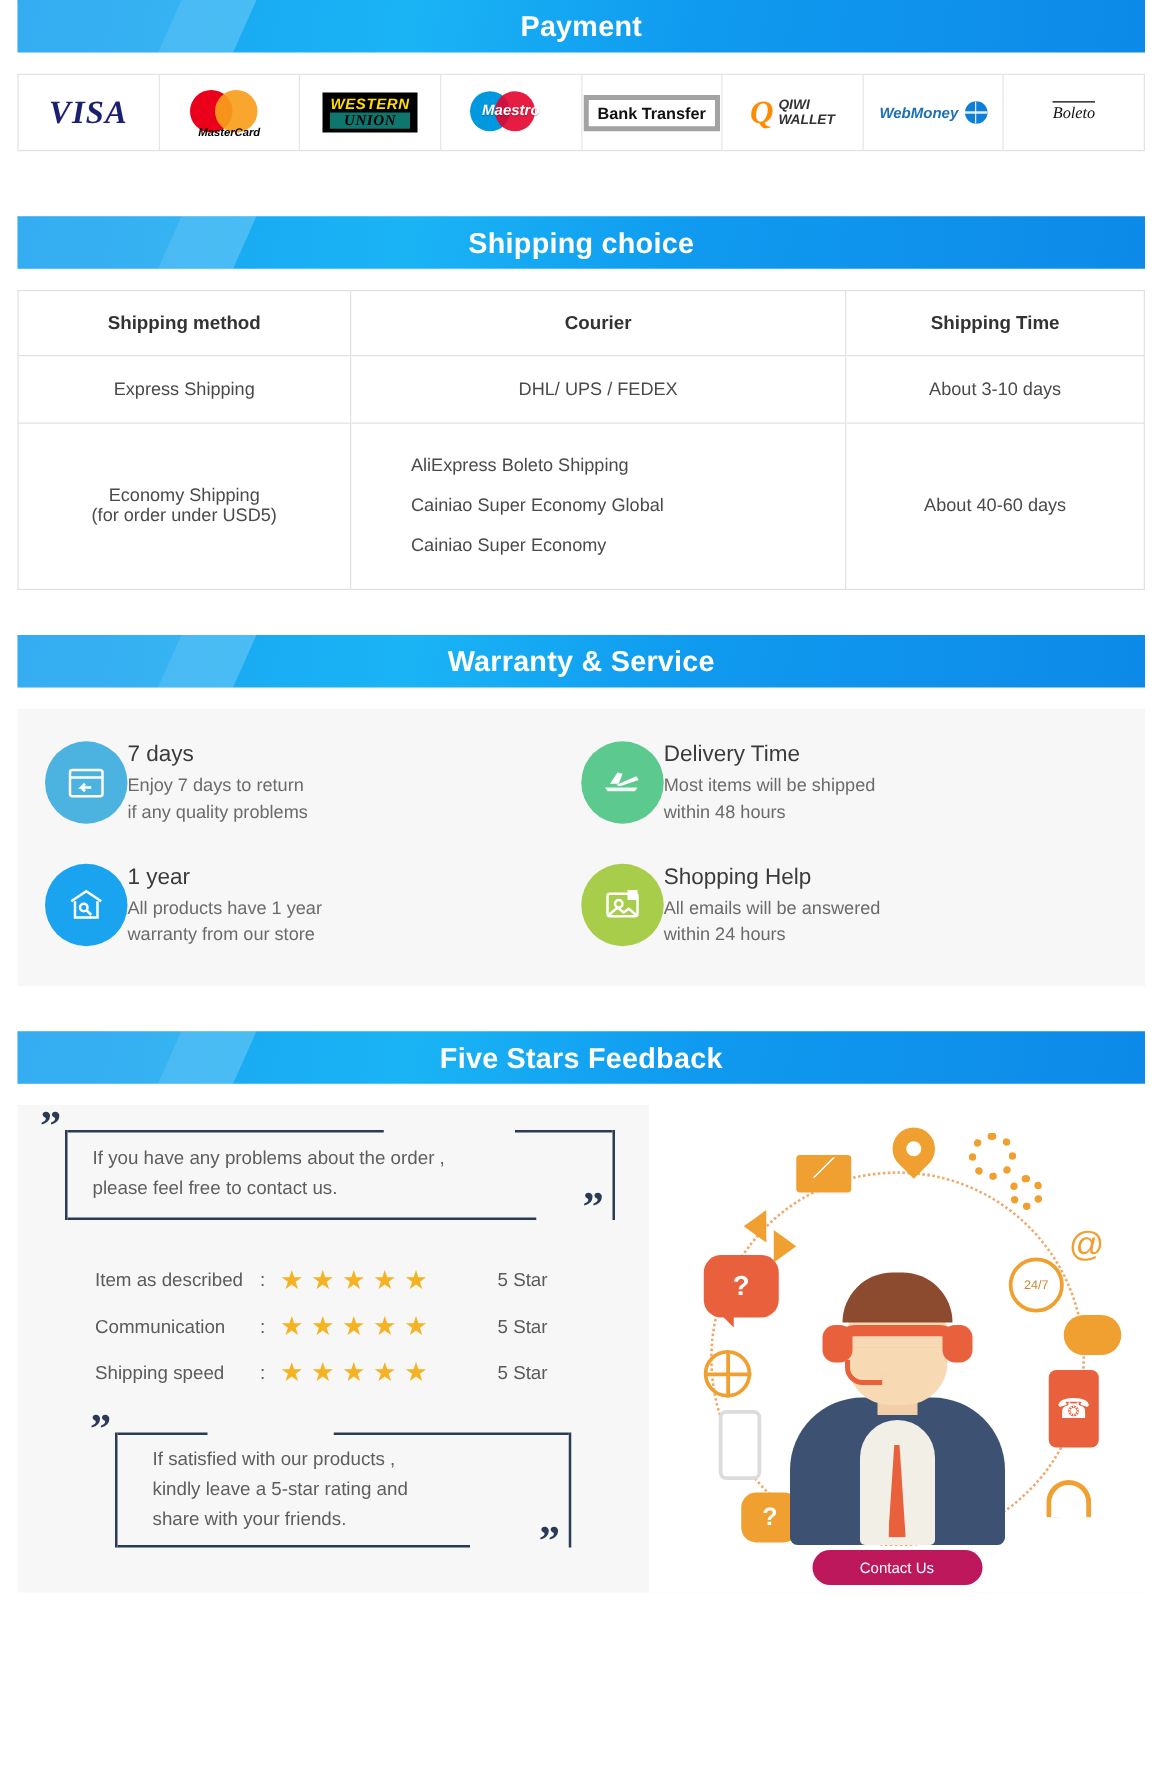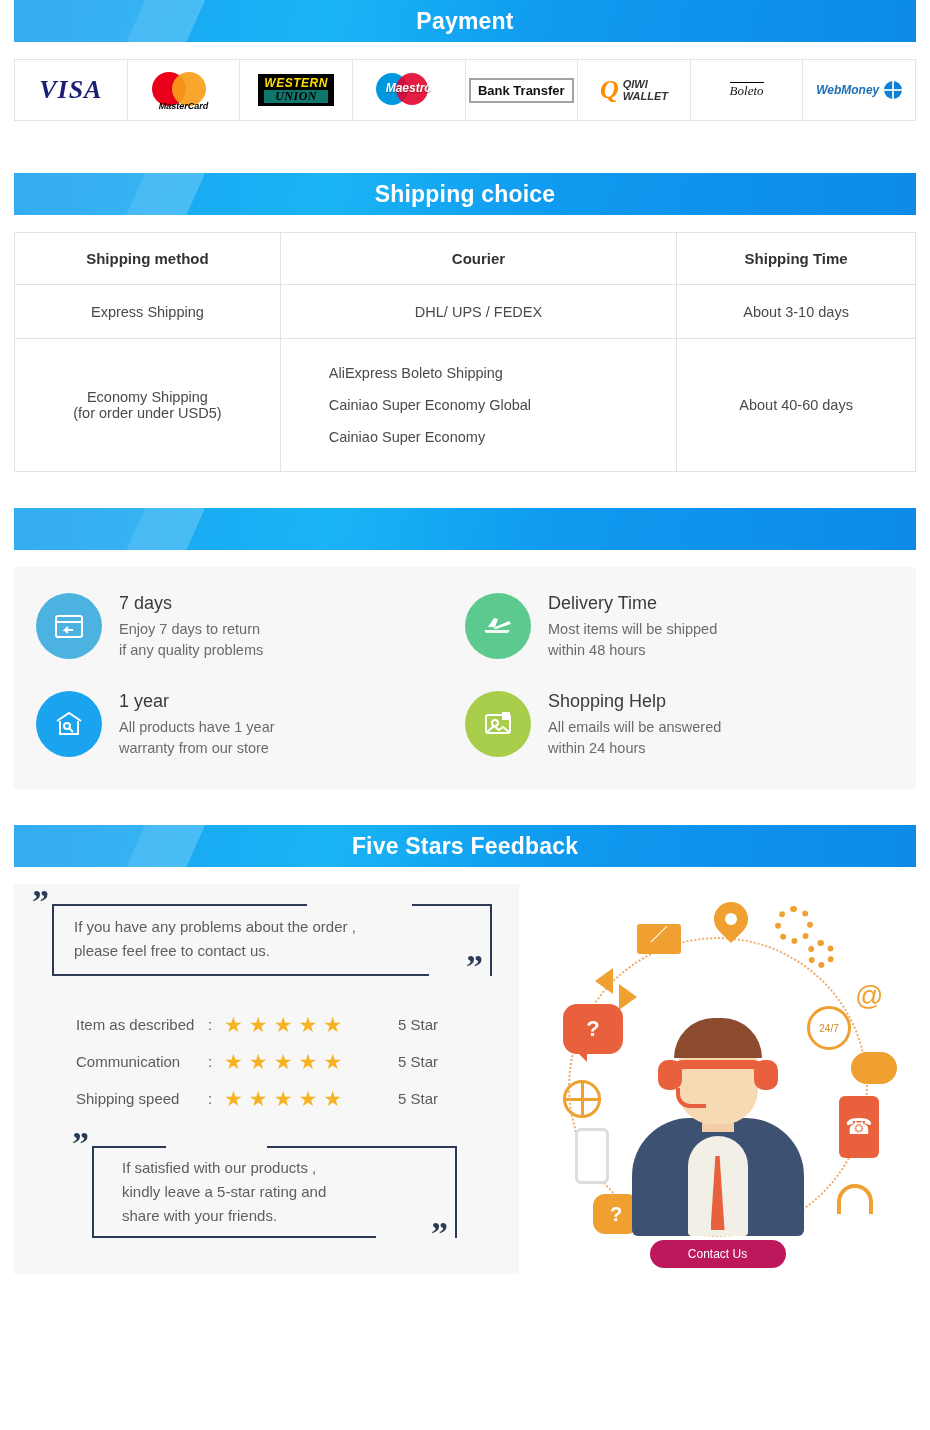--- a/index.html
+++ b/index.html
@@ -89,21 +89,21 @@
     position: absolute; top: 1px; width: 32px; height: 32px; border-radius: 50%;
   }
   .maestro .b1 { left: 10px; background: #0099df; }
   .maestro .b2 { left: 30px; background: #e4032e; opacity: .9; }
   .maestro .lbl {
     position: absolute; top: 9px; left: 0; width: 86px; text-align: center;
     font-size: 12px; font-weight: bold; color: #fff; 
     text-shadow: 0 1px 1px rgba(0,0,0,.35);
   }
   .bt {
-    border: 2px solid #a3a3a3; padding: 3px 7px; font-size: 13px;
+    border: 4px solid #a3a3a3; padding: 3px 7px; font-size: 13px;
     font-weight: bold; color: #111;
   }
   .qiwi { display: flex; align-items: center; gap: 4px; }
   .qiwi .q {
     font-size: 26px; font-weight: bold; color: #ff8c00;
     font-family: "Liberation Serif", serif;
   }
   .qiwi .t { font-size: 11px; color: #333; line-height: 12px; font-weight: bold; }
   .wm { display: flex; align-items: center; gap: 5px; }
   .wm .t { font-size: 12px; color: #1f6fb5; font-weight: bold; }
@@ -148,21 +148,21 @@
 
   
   .warranty-box {
     margin-top: 17px;
     background: #f7f7f7;
     padding: 26px 22px 30px 22px;
     display: grid;
     grid-template-columns: 1fr 1fr;
     row-gap: 30px;
   }
-  .feature { display: flex; align-items: flex-start; gap: 17px; }
+  .feature { display: flex; align-items: flex-start; }
   .feat-icon {
     width: 66px; height: 66px; border-radius: 50%;
     flex: 0 0 66px;
     display: flex; align-items: center; justify-content: center;
     color: #fff;
   }
   .ic-return { background: #4cb3e0; }
   .ic-plane  { background: #5cc98e; }
   .ic-warr   { background: #1aa3ef; }
   .ic-help   { background: #a7cd4a; }
@@ -387,29 +387,29 @@
     <div class="pay-cell">
       <span class="qiwi">
         <i class="q">Q</i>
         <i class="t">
           <b>QIWI</b><br>
           <b>WALLET</b>
         </i>
       </span>
     </div>
     <div class="pay-cell">
+      <span class="wm">
+        <i class="t">WebMoney</i>
+        <i class="globe"></i>
+      </span>
+    </div>
+    <div class="pay-cell">
       <span class="boleto">
         <i class="bars"></i>
         <i class="t">Boleto</i>
-      </span>
-    </div>
-    <div class="pay-cell">
-      <span class="wm">
-        <i class="t">WebMoney</i>
-        <i class="globe"></i>
       </span>
     </div>
   </div>
 
   <div class="banner" style="margin-top:52px">
     <div class="sheen"></div>
     <div class="sheen2"></div>
     <span class="txt">Shipping choice</span>
   </div>
 
@@ -436,20 +436,21 @@
           <div>Cainiao Super Economy</div>
         </td>
         <td>About 40-60 days</td>
       </tr>
     </tbody>
   </table>
 
   <div class="banner" style="margin-top:36px">
     <div class="sheen"></div>
     <div class="sheen2"></div>
+    <span class="txt">Warranty &amp; Service</span>
   </div>
 
   <div class="warranty-box">
 
     <div class="feature">
       <div class="feat-icon ic-return">
         <svg width="34" height="34" viewBox="0 0 34 34" fill="none" stroke="#fff" stroke-width="2">
           <rect x="4" y="7" width="26" height="21" rx="2"></rect>
           <path d="M4 13h26"></path>
           <path d="M21 21h-8l3-3"></path>

